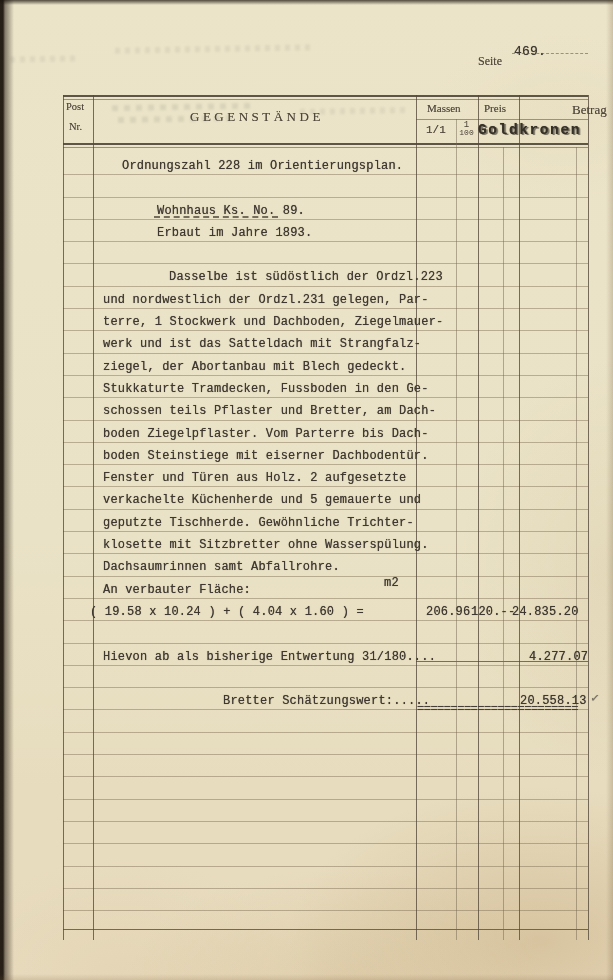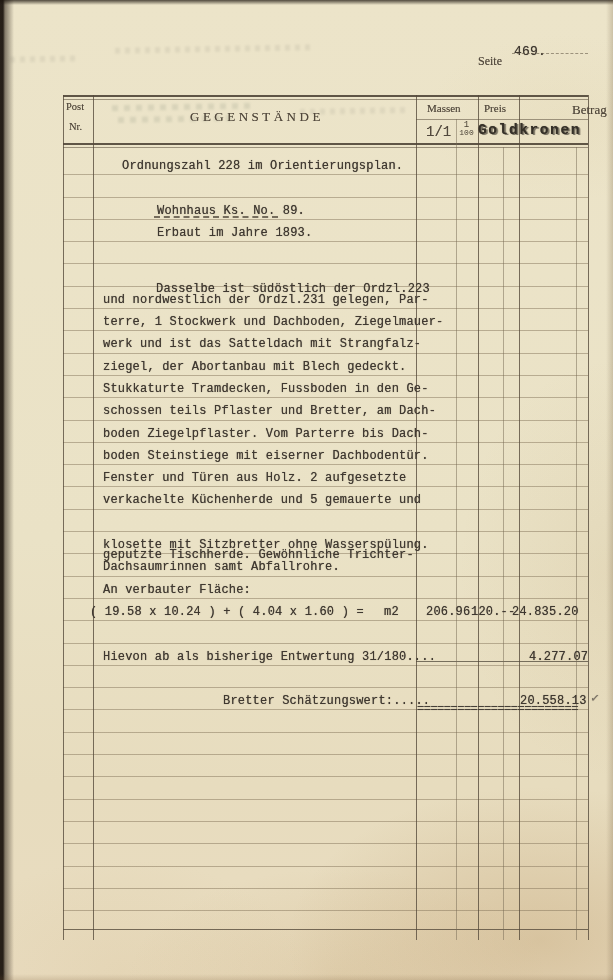--- a/index.html
+++ b/index.html
@@ -89,52 +89,52 @@
 <div class="vr" style="left:478px;top:95px;height:845px;"></div>
 <div class="vr thin" style="left:503px;top:147px;height:793px;"></div>
 <div class="vr" style="left:519px;top:95px;height:845px;"></div>
 <div class="vr thin" style="left:576px;top:147px;height:793px;"></div>
 <div class="vr" style="left:588px;top:95px;height:845px;"></div>
 
 <span class="serif" style="left:66px;top:101px;font-size:10.5px;">Post</span>
 <span class="serif" style="left:69px;top:121px;font-size:10.5px;">Nr.</span>
 <span class="serif" style="left:190px;top:109px;font-size:13px;letter-spacing:3.5px;">GEGENSTÄNDE</span>
 <span class="serif" style="left:427px;top:102px;font-size:11px;">Massen</span>
-<span class="serif" style="left:426px;top:124px;font-size:14px;font-family:'Liberation Mono','DejaVu Sans Mono',monospace;">1/1</span>
+<span class="serif" style="left:426px;top:124px;font-size:11px;font-family:'Liberation Mono','DejaVu Sans Mono',monospace;">1/1</span>
 <span class="frac" style="left:458px;top:122px;width:17px;">
     <span class="num">1</span>
     <span class="den">100</span>
   </span>
 <span class="serif" style="left:484px;top:102px;font-size:11px;">Preis</span>
 <span class="serif" style="left:552px;top:102px;font-size:13px;margin-left:20px;">Betrag</span>
 <span class="type currency-ghost" style="left:480px;top:123px;">Goldkronen</span>
 <span class="type currency" style="left:478px;top:122px;">Goldkronen</span>
 
 <span class="type" style="left:122px;top:158px;">Ordnungszahl 228 im Orientierungsplan.</span>
 <span class="type" style="left:157px;top:203px;">Wohnhaus Ks. No. 89.</span>
 <div class="dash-underline" style="left:154px;top:202px;width:124px;height:14px;"></div>
 <span class="type" style="left:157px;top:225px;">Erbaut im Jahre 1893.</span>
-<span class="type" style="left:156px;top:269px;margin-top:12px;">Dasselbe ist südöstlich der Ordzl.223</span>
+<span class="type" style="left:169px;top:269px;">Dasselbe ist südöstlich der Ordzl.223</span>
 <span class="type" style="left:103px;top:292px;">und nordwestlich der Ordzl.231 gelegen, Par-</span>
 <span class="type" style="left:103px;top:314px;">terre, 1 Stockwerk und Dachboden, Ziegelmauer-</span>
 <span class="type" style="left:103px;top:336px;">werk und ist das Satteldach mit Strangfalz-</span>
 <span class="type" style="left:103px;top:359px;text-align:right;">ziegel, der Abortanbau mit Blech gedeckt.</span>
 <span class="type" style="left:103px;top:381px;">Stukkaturte Tramdecken, Fussboden in den Ge-</span>
 <span class="type" style="left:103px;top:403px;">schossen teils Pflaster und Bretter, am Dach-</span>
 <span class="type" style="left:103px;top:426px;">boden Ziegelpflaster. Vom Parterre bis Dach-</span>
 <span class="type" style="left:103px;top:448px;">boden Steinstiege mit eiserner Dachbodentür.</span>
 <span class="type" style="left:103px;top:470px;">Fenster und Türen aus Holz. 2 aufgesetzte</span>
 <span class="type" style="left:103px;top:492px;">verkachelte Küchenherde und 5 gemauerte und</span>
-<span class="type" style="left:103px;top:515px;margin-top:32px;">geputzte Tischherde. Gewöhnliche Trichter-</span>
+<span class="type" style="left:103px;top:515px;">geputzte Tischherde. Gewöhnliche Trichter-</span>
 <span class="type" style="left:103px;top:537px;">klosette mit Sitzbretter ohne Wasserspülung.</span>
 <span class="type" style="left:103px;top:559px;">Dachsaumrinnen samt Abfallrohre.</span>
 <span class="type" style="left:103px;top:582px;">An verbauter Fläche:</span>
 
 <span class="type" style="left:90px;top:604px;">( 19.58 x 10.24 ) + ( 4.04 x 1.60 ) =</span>
-<span class="type" style="left:384px;top:604px;">m2</span>
+<span class="type" style="left:384px;top:575px;">m2</span>
 <span class="type" style="left:426px;top:604px;">206.96</span>
 <span class="type" style="left:471px;top:604px;">120.--</span>
 <span class="type" style="left:512px;top:604px;text-align:right;">24.835.20</span>
 
 <span class="type" style="left:103px;top:649px;">Hievon ab als bisherige Entwertung 31/180....</span>
 <span class="type" style="left:529px;top:649px;">4.277.07</span>
 
 <span class="type" style="left:223px;top:693px;">Bretter Schätzungswert:.....</span>
 <span class="type" style="left:520px;top:693px;">20.558.13</span>
 <span class="type check" style="left:591px;top:691px;">✓</span>

